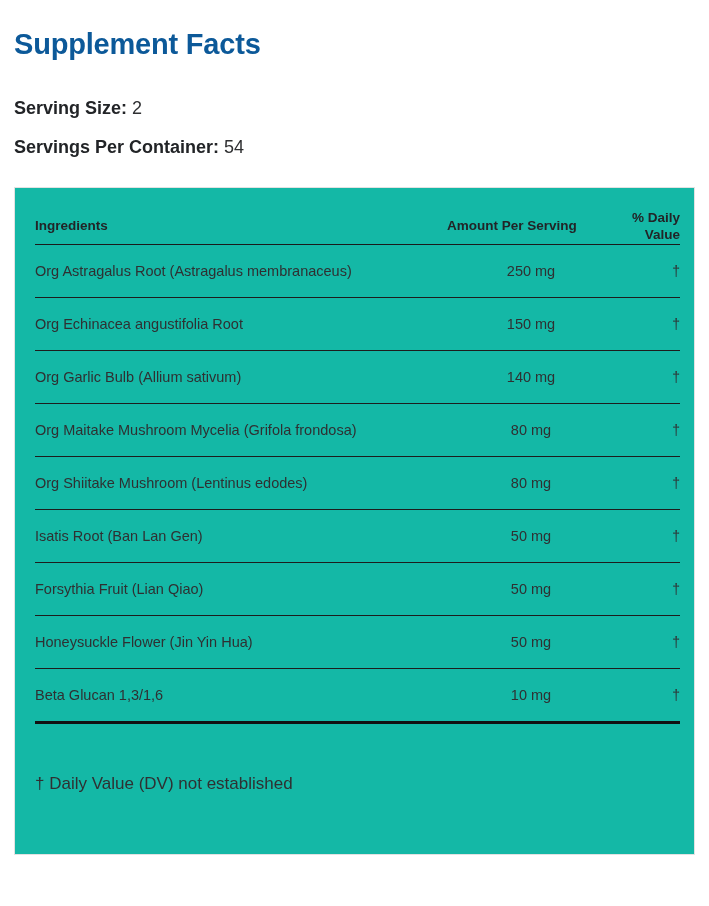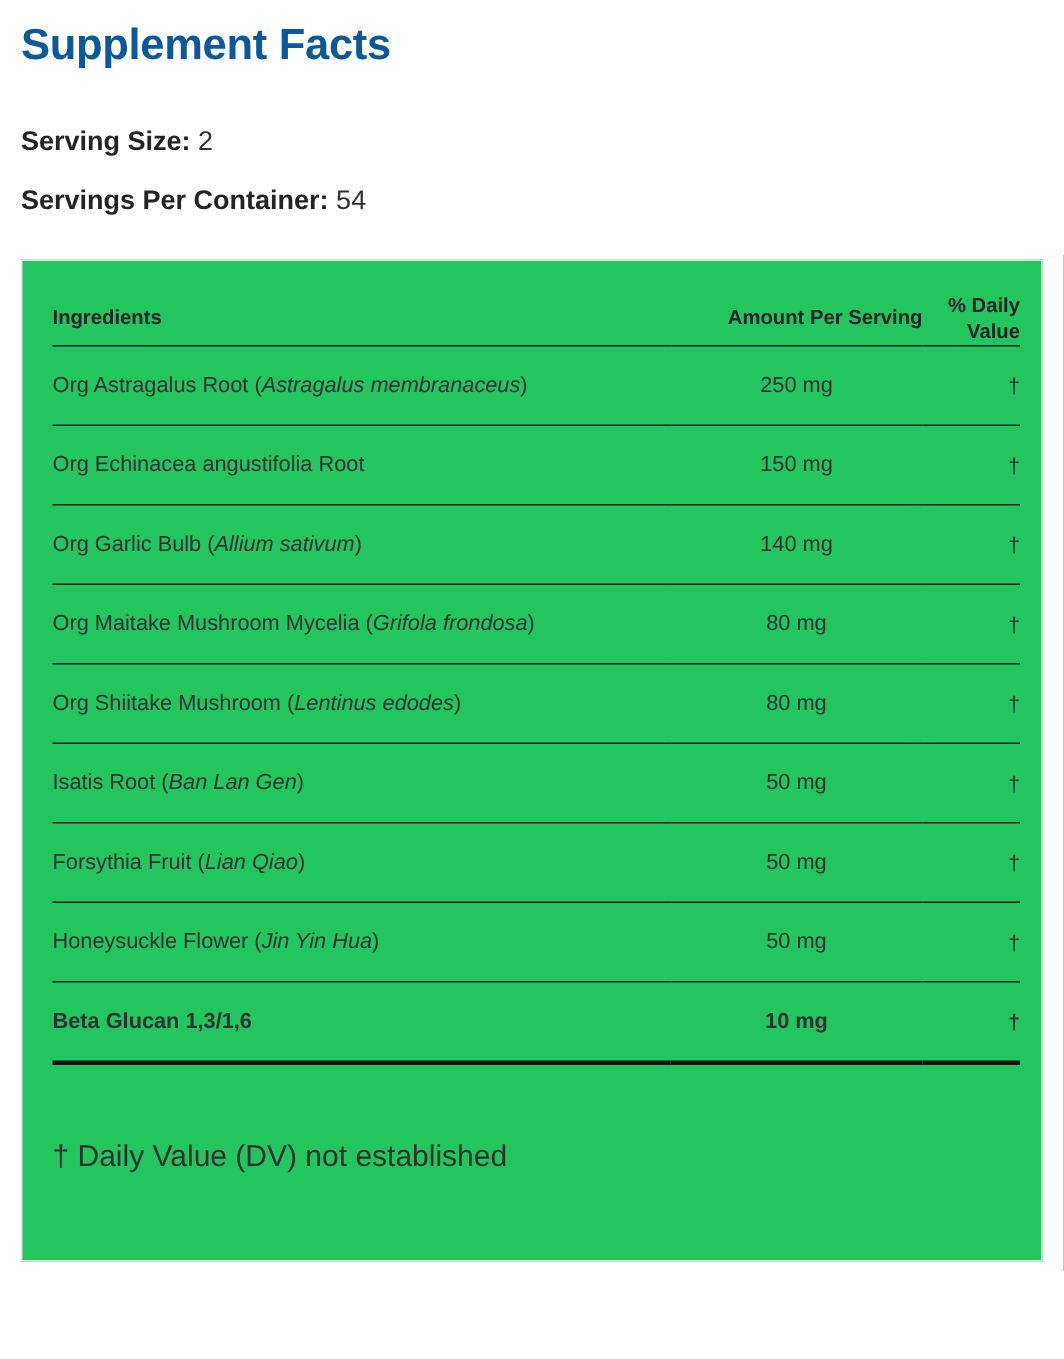--- a/index.html
+++ b/index.html
@@ -13,21 +13,21 @@
     font-family: "Liberation Sans", sans-serif;
     color: #2f3032;
     -webkit-font-smoothing: antialiased;
   }
 
   .page {
     position: relative;
     width: 709px;
     height: 906px;
     box-sizing: border-box;
-    padding: 1px 14px;
+    padding: 15px 14px;
   }
 
   
   .panel-title {
     font-size: 29px;
     font-weight: bold;
     color: #0c5999;
     letter-spacing: -0.2px;
     margin: 0;
     padding-top: 12px;
@@ -56,21 +56,21 @@
   }
   .suggested-use {
     max-width: 672px;
   }
 
   
   .facts-card {
     position: relative;
     margin-top: 27px;
     border: 1px solid #e2e2e2;
-    background: #22c55e;
+    background: #14b8a6;
     box-sizing: border-box;
     padding: 22px 20px 0 20px;
     height: 668px;
   }
 
   table.facts-table {
     width: 100%;
     border-collapse: collapse;
     table-layout: fixed;
   }
@@ -88,48 +88,46 @@
 
   thead th {
     font-size: 13.5px;
     font-weight: bold;
     color: #222427;
     line-height: 1.25;
     padding-bottom: 17px;
     vertical-align: top;
   }
   th.th-ingredients { text-align: left; }
-  th.th-amount      { text-align: right; }
+  th.th-amount      { text-align: left; }
   th.th-dv          { text-align: right; }
 
   thead tr.header-row th {
     border-bottom: 1.4px solid #1a1a1a;
   }
 
   tbody td {
     font-size: 14.5px;
     color: #2f3032;
     height: 52px;
     border-bottom: 1px solid #1d1d1d;
   }
   tbody tr:last-child td {
     border-bottom: 3.5px solid #111111;
-    font-weight: bold;
   }
 
   td.td-ingredient { text-align: left; padding-right: 8px; }
   td.td-amount     { text-align: center; padding-left: 12px; }
   td.td-dv         { text-align: right; font-size: 14px; }
 
   td.td-ingredient .latin {
-    font-style: italic;
   }
 
   .footnote {
-    font-size: 20px;
+    font-size: 17px;
     color: #2f3032;
     margin-top: 50px;
   }
 </style>
 </head>
 <body>
 
 <div class="page">
 
   <h1 class="panel-title">Supplement Facts</h1>

